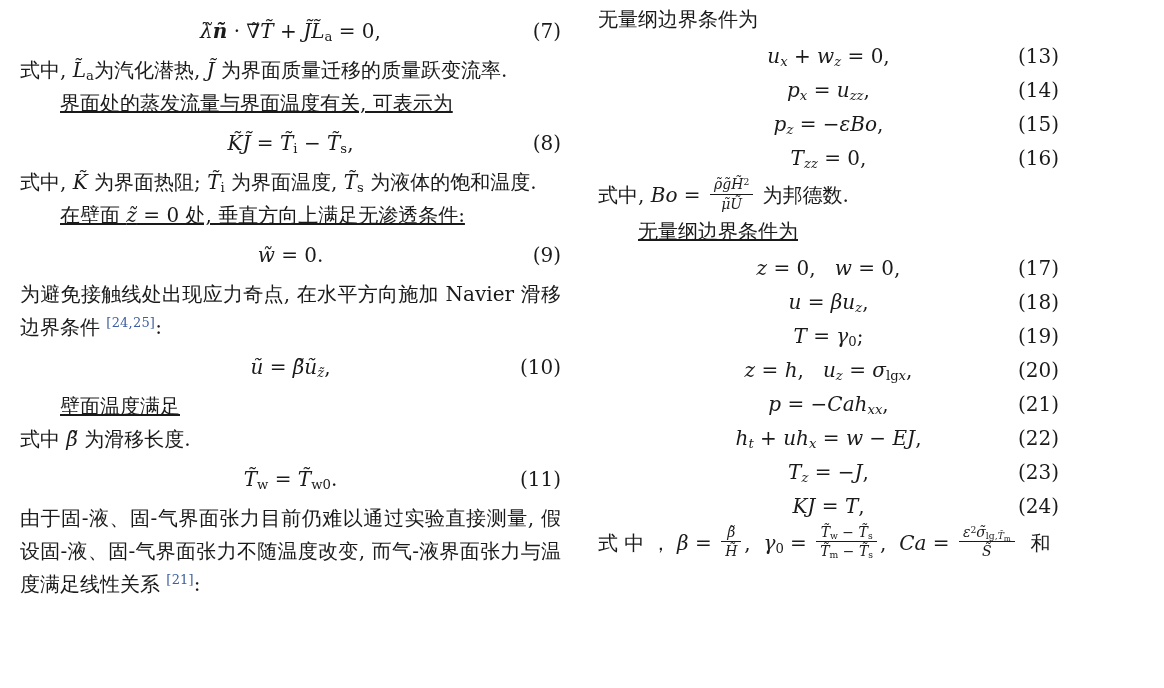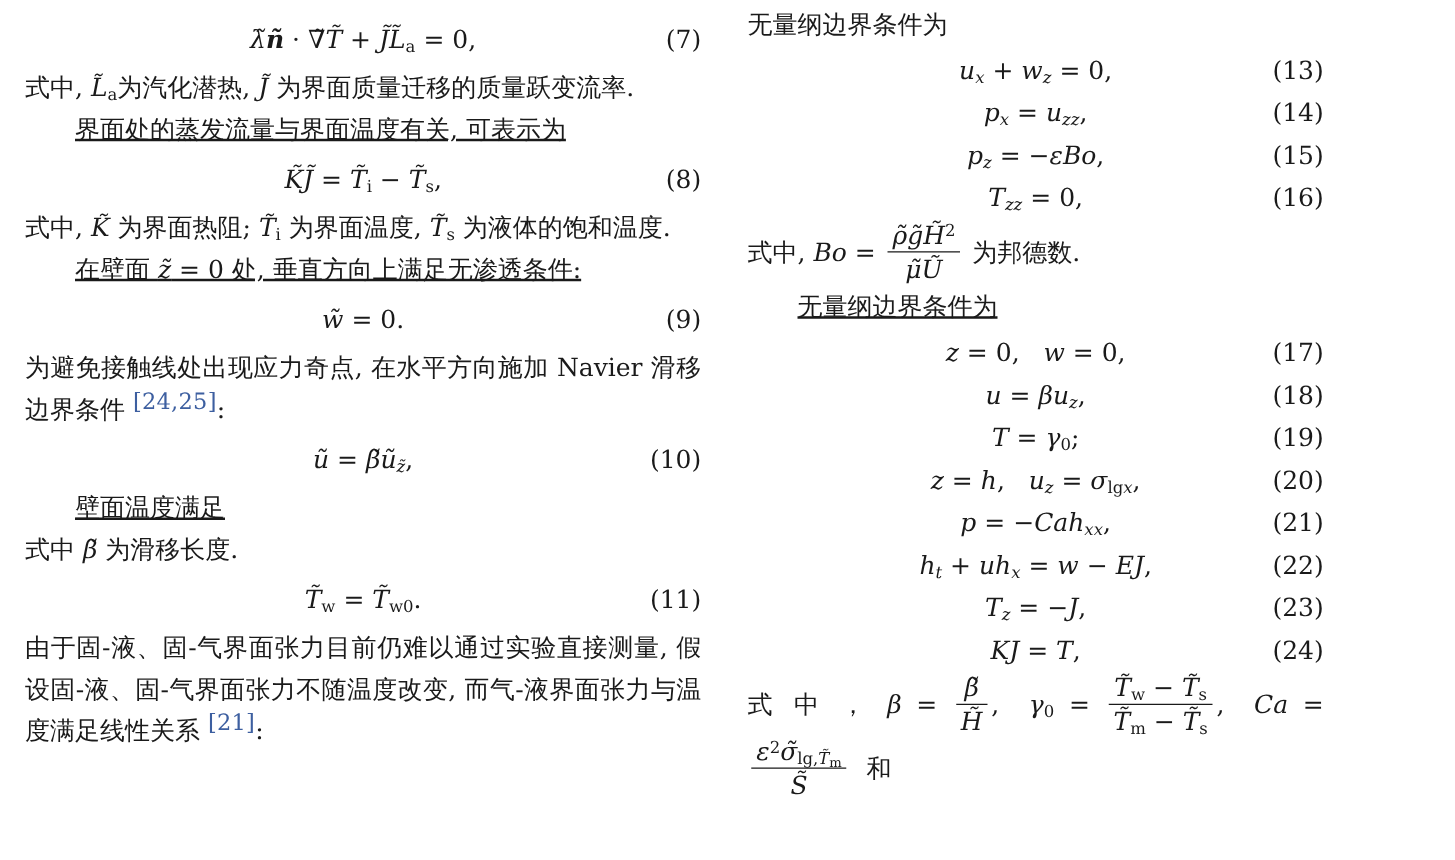--- a/index.html
+++ b/index.html
@@ -39,31 +39,31 @@
     font-size: 20px; font-style: normal;
   }
 
   i { font-style: italic; }
   b i, i b { font-weight: bold; }
   sub { font-size: 66%; line-height: 0; vertical-align: -0.25em; }
   sup { font-size: 66%; line-height: 0; vertical-align: 0.45em; }
   sub sub { font-size: 80%; }
 
   .cite {
-    font-size: 18px;
+    font-size: 13px;
     vertical-align: 7px;
     letter-spacing: 0.2px;
   }
 
   .frac {
     display: inline-block;
     vertical-align: middle;
     text-align: center;
     line-height: 1.2;
-    font-size: 20px;
+    font-size: 14px;
     margin: 0 3px;
     transform: translateY(-2px);
   }
   .frac .fn { display: block; border-bottom: 1px solid #1a1a1a; padding: 0 4px 1px; }
   .frac .fd { display: block; padding: 1px 4px 0; }
 </style>
 </head>
 <body style="color: rgb(26, 26, 26);">
 
 <div class="col" id="col-left">

